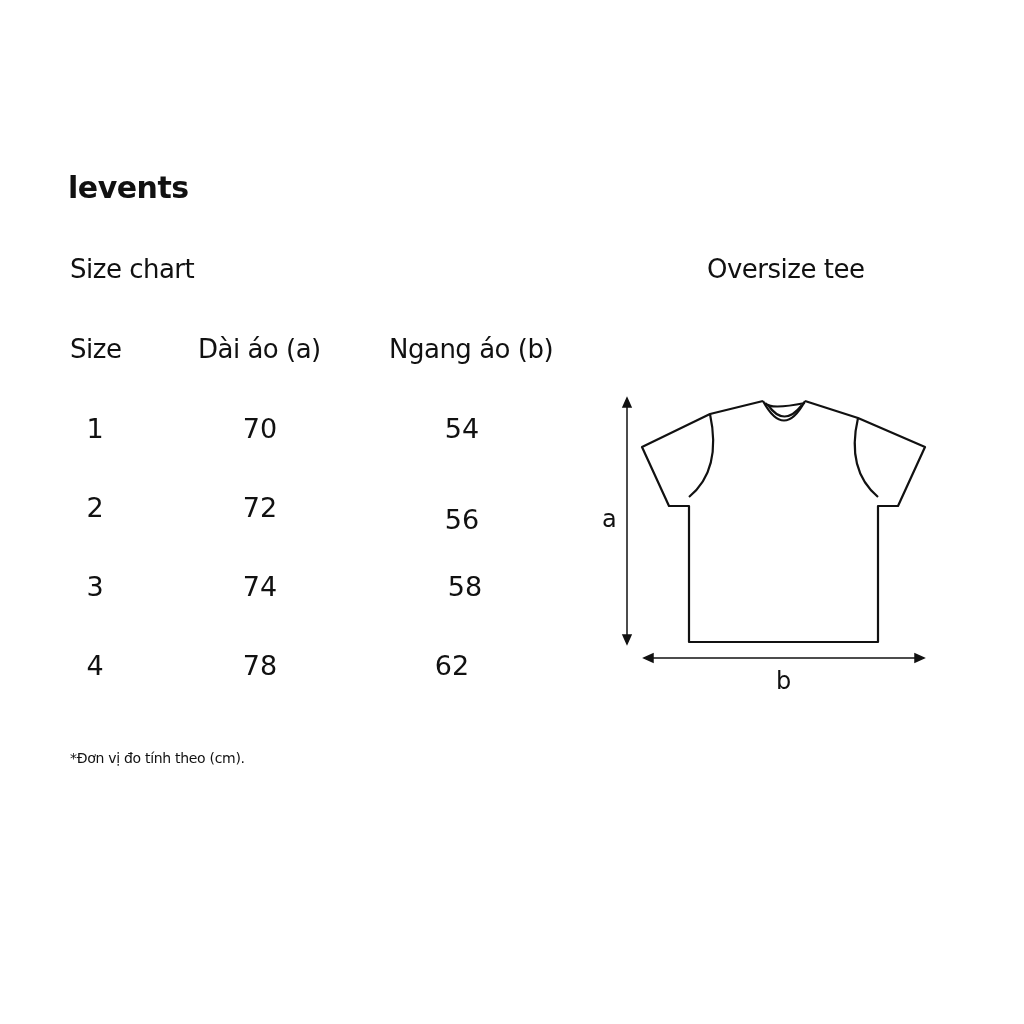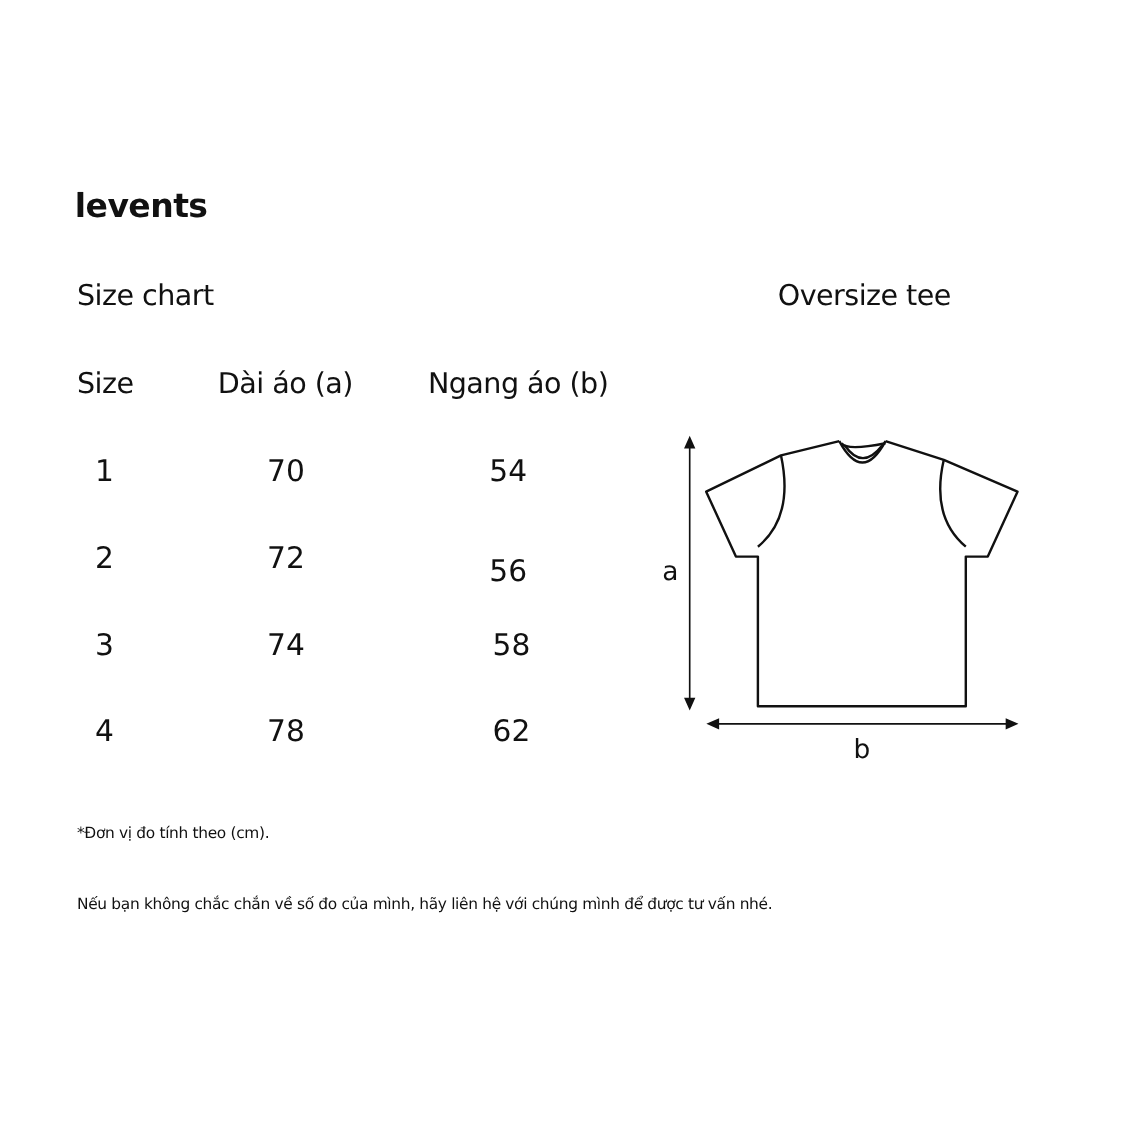--- a/index.html
+++ b/index.html
@@ -41,21 +41,21 @@
     <div class="abs td" style="left:422px; top:504px;text-align:center;">56</div>
   </div>
   <div>
     <div class="abs td" style="left:55px; top:571px;">3</div>
     <div class="abs td" style="left:220px; top:571px;">74</div>
     <div class="abs td" style="left:425px; top:571px;">58</div>
   </div>
   <div>
     <div class="abs td" style="left:55px; top:650px;">4</div>
     <div class="abs td" style="left:220px; top:650px;">78</div>
-    <div class="abs td" style="left:425px; top:650px;">62</div>
+    <div class="abs td" style="left:412px; top:650px;">62</div>
   </div>
 </div>
 
 <svg class="tee" width="1024" height="1024">
   <g fill="none" stroke="#111" stroke-width="2.2" stroke-linejoin="round">
 
     <path d="M763,401 L710,414 L642,447 L669,506 L689,506 L689,642 L878,642 L878,506 L898,506 L925,447 L858,418 L805,401"></path>
 
     <path d="M710,414 Q722,470 689,497"></path>
 
@@ -78,14 +78,13 @@
     <path d="M644,658 L653,654 L653,662 Z"></path>
     <path d="M924,658 L915,654 L915,662 Z"></path>
   </g>
 </svg>
 
 <div class="abs label" style="left:602px; top:505px;">a</div>
 <div class="abs label" style="left:776px; top:667px;">b</div>
 
 <div class="abs note1">*Đơn vị đo tính theo (cm).</div>
 <div class="abs note2">
-  <div>Nếu bạn không chắc chắn về số đo của mình, hãy liên hệ với chúng mình để được tư vấn nhé.</div>
 </div>
 
 </body></html>

